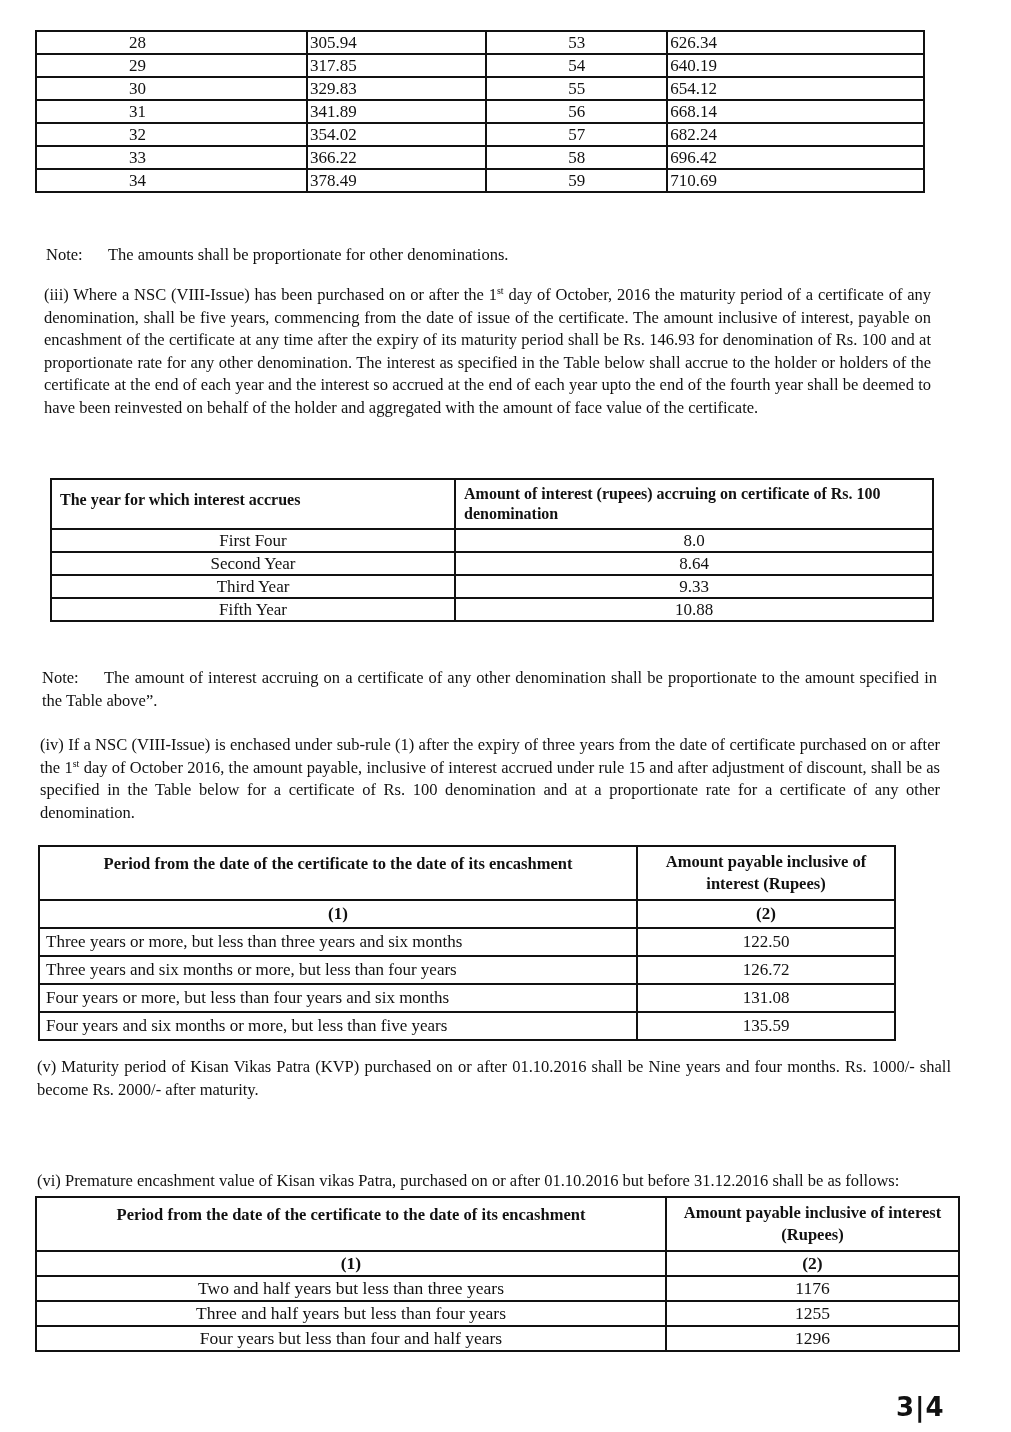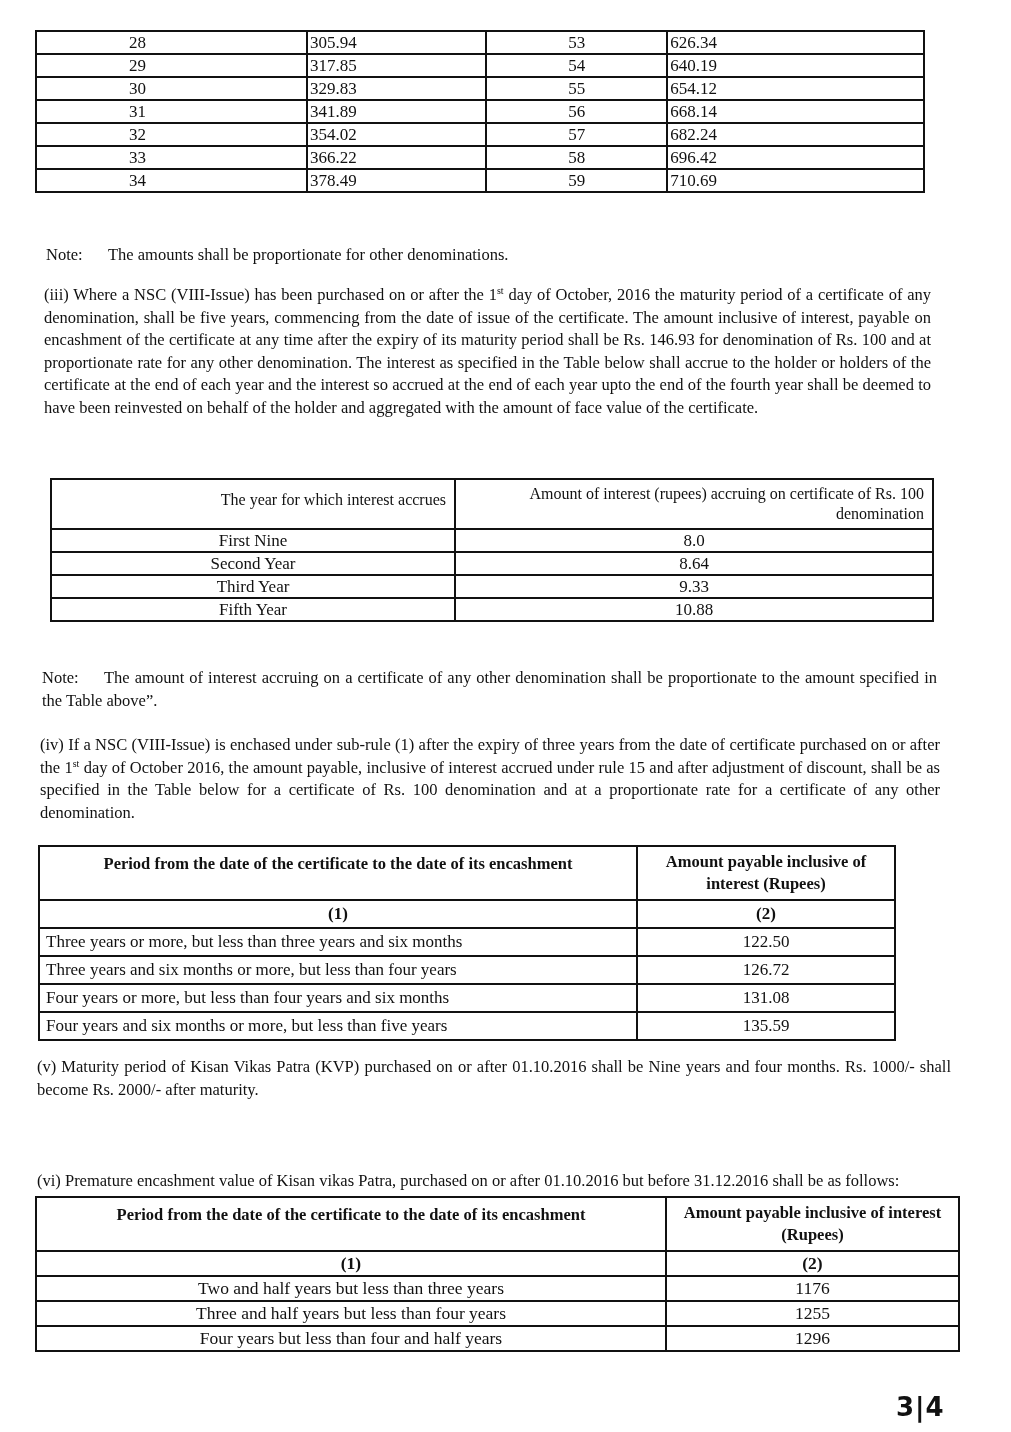--- a/index.html
+++ b/index.html
@@ -17,21 +17,21 @@
   #t1 td.c1 { width: 190px; padding-left: 92px; }
   #t1 td.c2 { width: 185px; }
   #t1 td.c3 { width: 190px; text-align: center; }
   #t1 td.c4 { width: 270px; text-align: left; }
 
   .para { position: absolute; font-size: 16.5px; line-height: 22.5px; text-align: justify; }
   .note-label { display: inline-block; width: 62px; }
 
   
   #t2 { left: 50px; top: 478px; width: 884px; font-size: 17px; }
-  #t2 th { font-weight: normal; font-size: 16px; text-align: right; line-height: 20px; padding: 4px 8px; }
+  #t2 th { font-weight: bold; font-size: 16px; text-align: left; line-height: 20px; padding: 4px 8px; }
   #t2 th.h1 { width: 386px; vertical-align: top; padding-top: 10px; }
   #t2 td { height: 21px; line-height: 21px; text-align: center; }
 
   
   #t3 { left: 38px; top: 845px; width: 858px; font-size: 17px; }
   #t3 th { font-weight: bold; font-size: 16.5px; line-height: 22px; padding: 4px 8px; text-align: center; }
   #t3 th.h1 { width: 580px; vertical-align: top; padding-top: 6px; }
   #t3 td { height: 26px; line-height: 26px; }
   #t3 td.amt { text-align: center; }
   #t3 tr.colnum td { font-weight: normal; text-align: center; }
@@ -113,21 +113,21 @@
 
   <table id="t2">
     <thead>
       <tr>
         <th class="h1">The year for which interest accrues</th>
         <th>Amount of interest (rupees) accruing on certificate of Rs. 100 denomination</th>
       </tr>
     </thead>
     <tbody>
       <tr>
-        <td>First Nine</td>
+        <td>First Four</td>
         <td>8.0</td>
       </tr>
       <tr>
         <td>Second Year</td>
         <td>8.64</td>
       </tr>
       <tr>
         <td>Third Year</td>
         <td>9.33</td>
       </tr>

